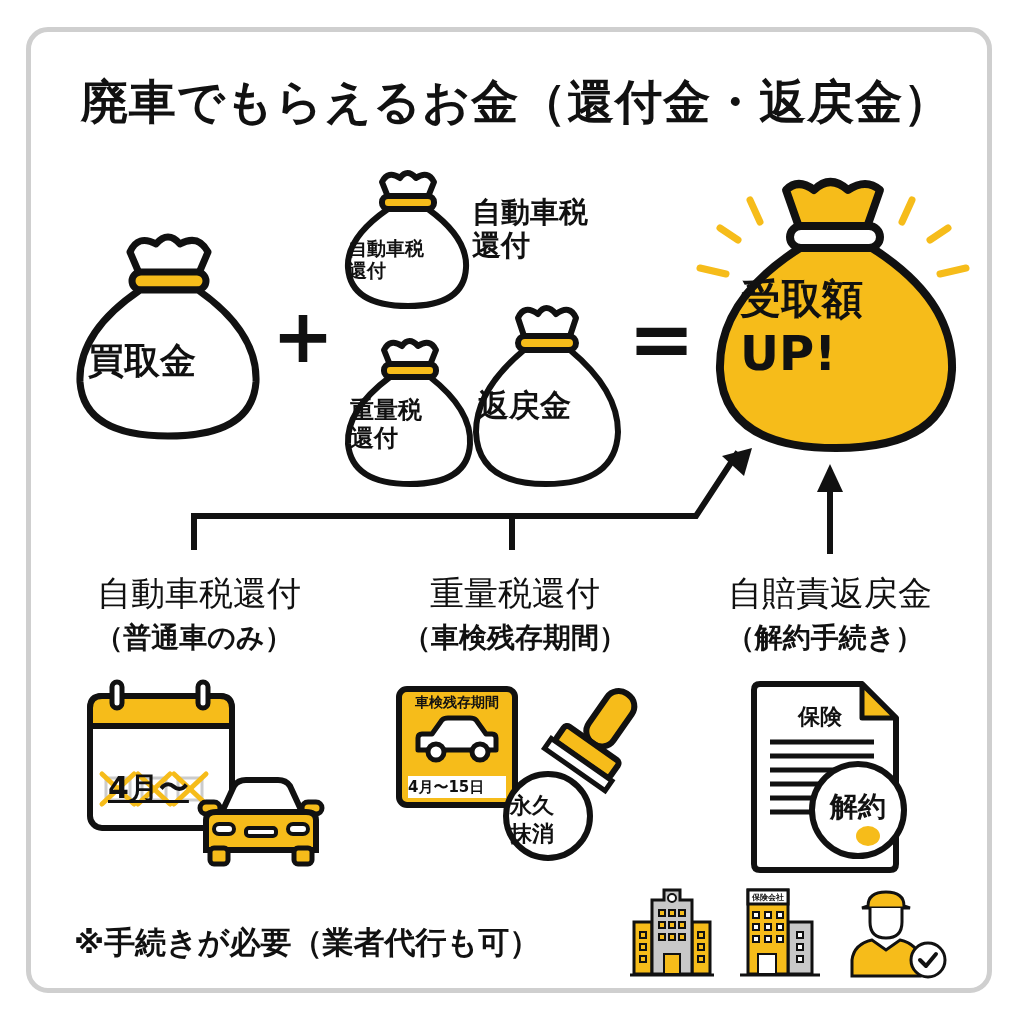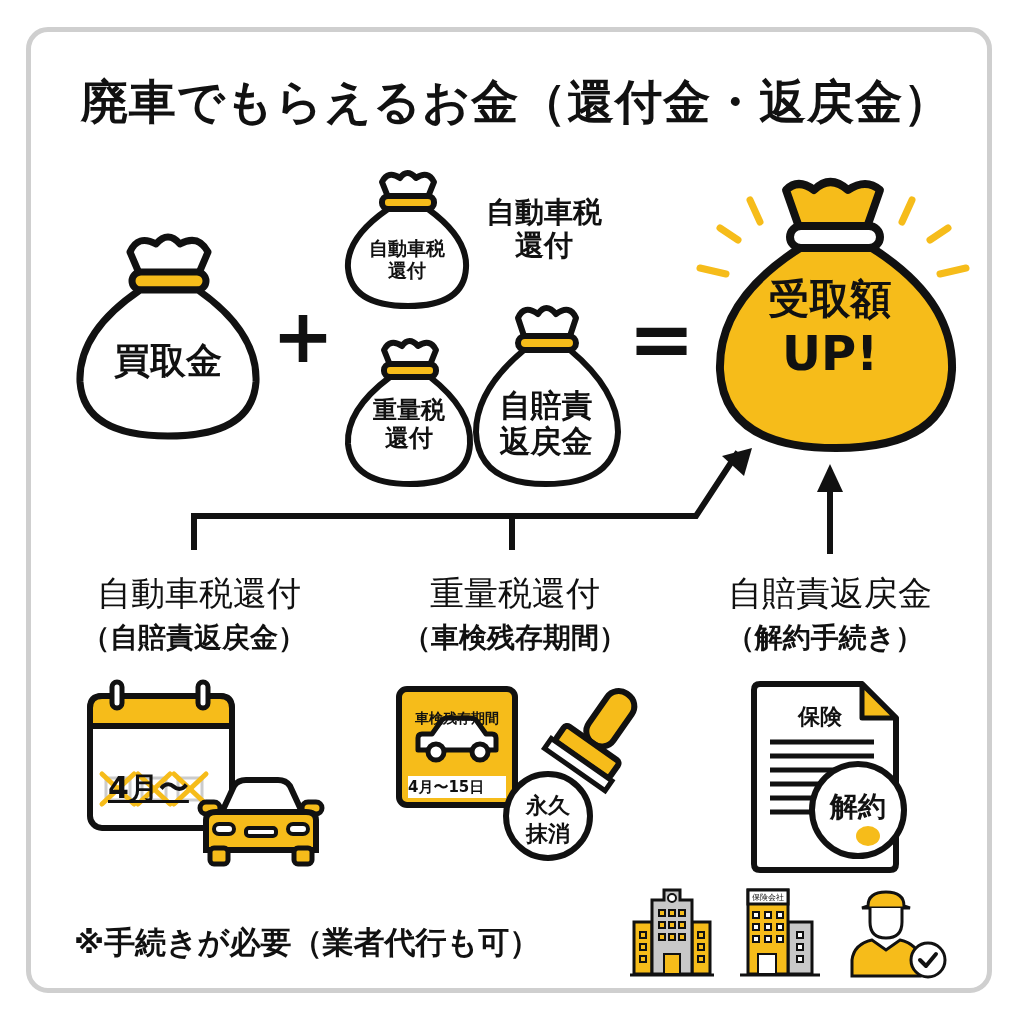--- a/index.html
+++ b/index.html
@@ -1,20 +1,20 @@
 <!DOCTYPE html>
 <html><head>
 <meta charset="utf-8">
 <style>
   html,body{margin:0;padding:0;background:#ffffff;}
   body{width:1024px;height:1024px;position:relative;overflow:hidden;font-family:"DejaVu Sans","Liberation Sans",sans-serif;color:#111;}
   .frame{position:absolute;left:26px;top:27px;width:966px;height:966px;border:5px solid #cfcfcf;border-radius:22px;box-sizing:border-box;background:#fff;}
   .abs{position:absolute;}
   .title{position:absolute;left:4px;width:1024px;top:72px;text-align:center;font-size:47px;font-weight:bold;letter-spacing:1px;line-height:60px;}
-  .bag-label{position:absolute;text-align:center;font-weight:bold;line-height:1.15;}
+  .bag-label{position:absolute;font-weight:bold;line-height:1.15;}
   .op{position:absolute;font-weight:bold;}
   .sec-title{position:absolute;text-align:center;font-weight:normal;font-size:34px;line-height:42px;}
   .sec-sub{position:absolute;text-align:center;font-weight:bold;font-size:28px;line-height:36px;}
   .note{position:absolute;left:74px;top:920px;font-size:31px;font-weight:bold;line-height:44px;}
   svg{position:absolute;overflow:visible;}
 </style>
 </head>
 <body>
 
 <div class="frame"></div>
@@ -53,21 +53,20 @@
   <div>重量税</div>
   <div>還付</div>
 </div>
 
 <svg style="left:470px;top:298px;" width="152" height="192" viewBox="0 0 152 192">
   <path d="M48 20 Q54 6 68 16 Q76 4 86 16 Q100 6 106 20 L98 44 L56 44 Z" fill="#fff" stroke="#111" stroke-width="6" stroke-linejoin="round"></path>
   <rect x="48" y="38" width="58" height="14" rx="7" fill="#F6BC1A" stroke="#111" stroke-width="6"></rect>
   <path d="M54 52 Q6 92 6 134 Q8 186 76 186 Q146 186 148 134 Q148 92 100 52 Z" fill="#fff" stroke="#111" stroke-width="6" stroke-linejoin="round"></path>
 </svg>
 <div class="bag-label" style="left:478px;top:388px;width:136px;font-size:31px;">
-  <div>自賠責</div>
   <div>返戻金</div>
 </div>
 
 <div class="op" style="left:628px;top:298px;font-size:80px;line-height:84px;">=</div>
 
 <svg style="left:690px;top:180px;" width="300" height="300" viewBox="0 0 300 300">
 
   <g stroke="#F6BC1A" stroke-width="7" stroke-linecap="round">
     <line x1="60" y1="20" x2="70" y2="42"></line>
     <line x1="30" y1="48" x2="48" y2="60"></line>
@@ -89,21 +88,21 @@
   <g stroke="#111" stroke-width="6" fill="none">
     <polyline points="194,550 194,516 696,516 738,452"></polyline>
     <line x1="512" y1="516" x2="512" y2="550"></line>
     <line x1="830" y1="554" x2="830" y2="486"></line>
   </g>
   <polygon points="752,448 722,456 744,476" fill="#111"></polygon>
   <polygon points="830,464 817,492 843,492" fill="#111"></polygon>
 </svg>
 
 <div class="sec-title" style="left:64px;top:572px;width:270px;">自動車税還付</div>
-<div class="sec-sub" style="left:64px;top:620px;width:260px;">（自賠責返戻金）</div>
+<div class="sec-sub" style="left:64px;top:620px;width:260px;">（普通車のみ）</div>
 
 <div class="sec-title" style="left:380px;top:572px;width:270px;">重量税還付</div>
 <div class="sec-sub" style="left:380px;top:620px;width:270px;">（車検残存期間）</div>
 
 <div class="sec-title" style="left:690px;top:572px;width:280px;">自賠責返戻金</div>
 <div class="sec-sub" style="left:690px;top:620px;width:270px;">（解約手続き）</div>
 
 <svg style="left:86px;top:682px;" width="150" height="150" viewBox="0 0 150 150">
   <rect x="4" y="14" width="142" height="132" rx="12" fill="#fff" stroke="#111" stroke-width="6"></rect>
   <path d="M4 26 Q4 14 16 14 L134 14 Q146 14 146 26 L146 44 L4 44 Z" fill="#F6BC1A" stroke="#111" stroke-width="6"></path>
@@ -137,21 +136,21 @@
   <rect x="98" y="72" width="18" height="16" rx="4" fill="#F6BC1A" stroke="#111" stroke-width="5"></rect>
 </svg>
 
 <svg style="left:396px;top:686px;" width="122" height="122" viewBox="0 0 122 122">
   <rect x="3" y="3" width="116" height="116" rx="8" fill="#F6BC1A" stroke="#111" stroke-width="6"></rect>
   <path d="M22 64 L22 52 Q22 48 26 48 L36 48 L46 34 Q48 32 52 32 L74 32 Q78 32 80 34 L90 48 L96 48 Q100 48 100 52 L100 64 Z" fill="#fff" stroke="#111" stroke-width="5" stroke-linejoin="round"></path>
   <circle cx="40" cy="66" r="8" fill="#fff" stroke="#111" stroke-width="5"></circle>
   <circle cx="84" cy="66" r="8" fill="#fff" stroke="#111" stroke-width="5"></circle>
   <rect x="12" y="90" width="98" height="22" fill="#fff"></rect>
 </svg>
-<div class="abs" style="left:404px;top:694px;width:106px;text-align:center;font-size:14px;font-weight:bold;margin-top:16px;">車検残存期間</div>
+<div class="abs" style="left:404px;top:694px;width:106px;text-align:center;font-size:14px;font-weight:bold;">車検残存期間</div>
 <div class="abs" style="left:408px;top:778px;width:98px;text-align:left;font-size:15px;font-weight:bold;">4月〜15日</div>
 
 <svg style="left:500px;top:676px;" width="140" height="200" viewBox="0 0 140 200">
   <g transform="rotate(35 90 70)">
     <rect x="76" y="6" width="30" height="60" rx="14" fill="#F6BC1A" stroke="#111" stroke-width="6"></rect>
     <rect x="58" y="66" width="66" height="20" rx="4" fill="#F6BC1A" stroke="#111" stroke-width="6"></rect>
     <rect x="54" y="86" width="74" height="12" fill="#fff" stroke="#111" stroke-width="5"></rect>
   </g>
   <circle cx="48" cy="140" r="42" fill="#fff" stroke="#111" stroke-width="6"></circle>
 </svg>
@@ -219,21 +218,21 @@
     <rect x="13" y="50" width="6" height="6"></rect>
       <rect x="25" y="50" width="6" height="6"></rect>
       <rect x="37" y="50" width="6" height="6"></rect>
     <rect x="57" y="46" width="6" height="6"></rect>
       <rect x="57" y="58" width="6" height="6"></rect>
       <rect x="57" y="70" width="6" height="6"></rect>
   </g>
   <rect x="18" y="68" width="18" height="20" fill="#fff" stroke="#111" stroke-width="2"></rect>
   <line x1="0" y1="89" x2="80" y2="89" stroke="#111" stroke-width="3"></line>
 </svg>
-<div class="abs" style="left:748px;top:892px;width:40px;text-align:center;font-size:8px;font-weight:normal;">保険会社</div>
+<div class="abs" style="left:748px;top:892px;width:40px;text-align:center;font-size:8px;font-weight:bold;">保険会社</div>
 
 <svg style="left:846px;top:886px;" width="104" height="96" viewBox="0 0 104 96">
   <path d="M22 20 Q22 6 40 6 Q58 6 58 20 L64 22 L16 22 Z" fill="#F6BC1A" stroke="#111" stroke-width="3"></path>
   <path d="M24 22 L24 36 Q24 52 40 52 Q56 52 56 36 L56 22" fill="#fff" stroke="#111" stroke-width="3"></path>
   <path d="M6 90 L6 74 Q8 58 26 54 L40 64 L54 54 Q72 58 74 74 L74 90 Z" fill="#F6BC1A" stroke="#111" stroke-width="3"></path>
   <circle cx="82" cy="74" r="17" fill="#fff" stroke="#111" stroke-width="3"></circle>
   <polyline points="74,74 80,80 90,68" fill="none" stroke="#111" stroke-width="4" stroke-linecap="round" stroke-linejoin="round"></polyline>
 </svg>
 
 </body></html>

